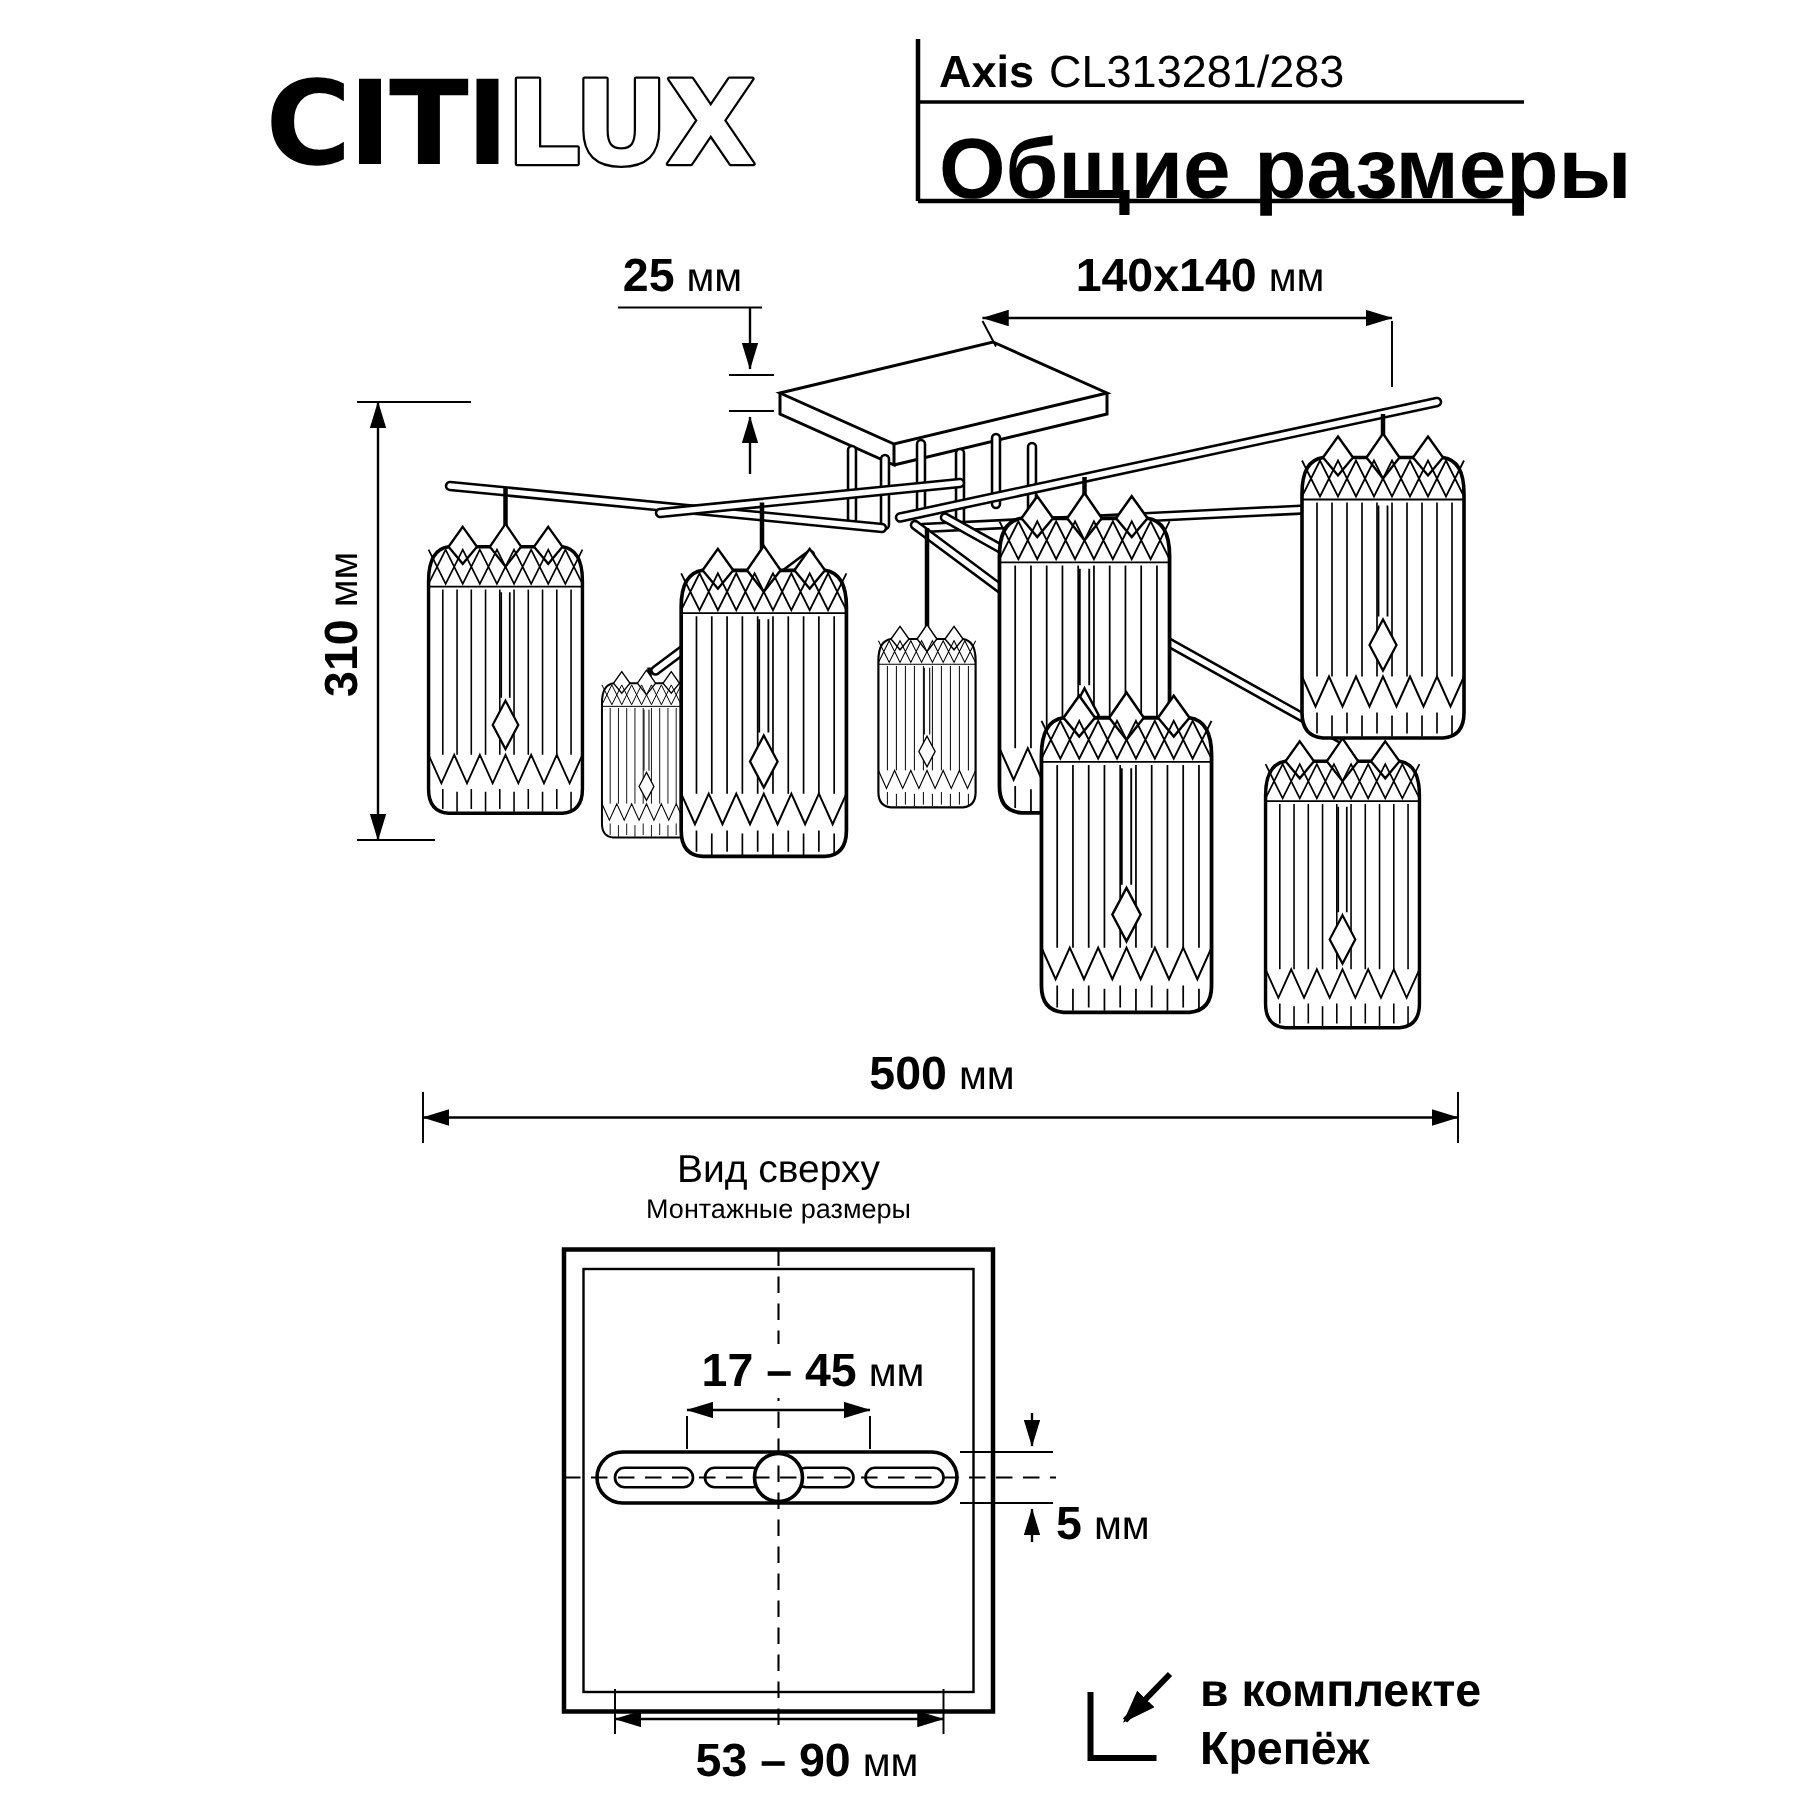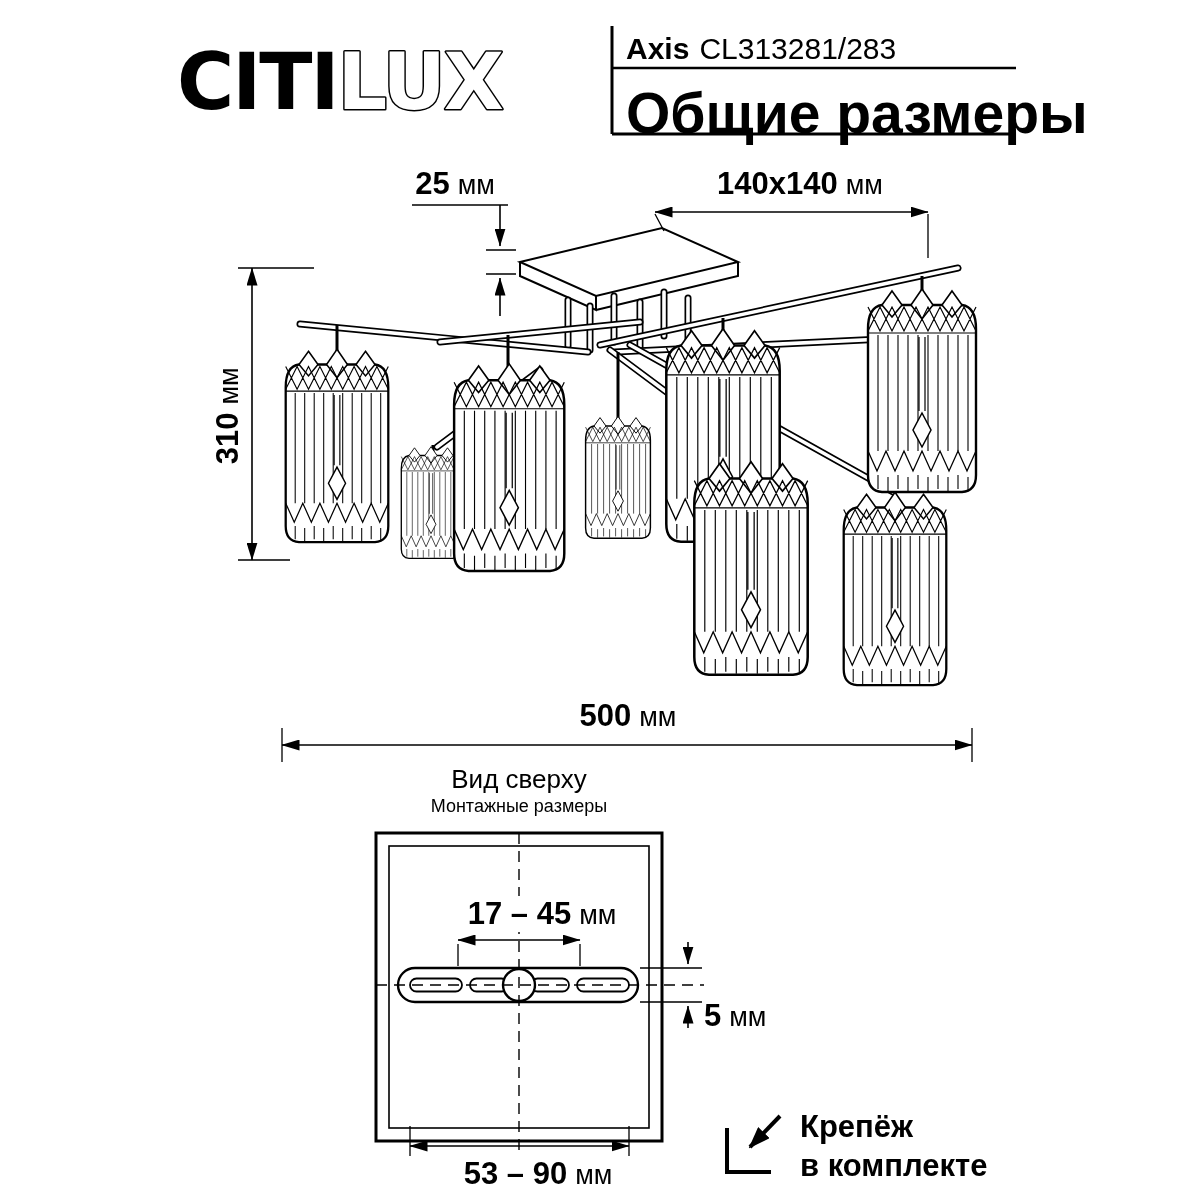--- a/index.html
+++ b/index.html
@@ -226,17 +226,17 @@
 
   <div class="lbl left" style="left:704px;top:952px;width:100px;margin-top:46px;">
     <b>5</b><span class="unit">мм</span>
   </div>
 
   <div class="lbl" style="left:438px;top:1156px;width:200px;">
     <b>53 – 90</b><span class="unit">мм</span>
   </div>
 
   <div class="fastener-note">
+    <div>в комплекте</div>
     <div>Крепёж</div>
-    <div>в комплекте</div>
   </div>
 
 </div>
 
 </body></html>

